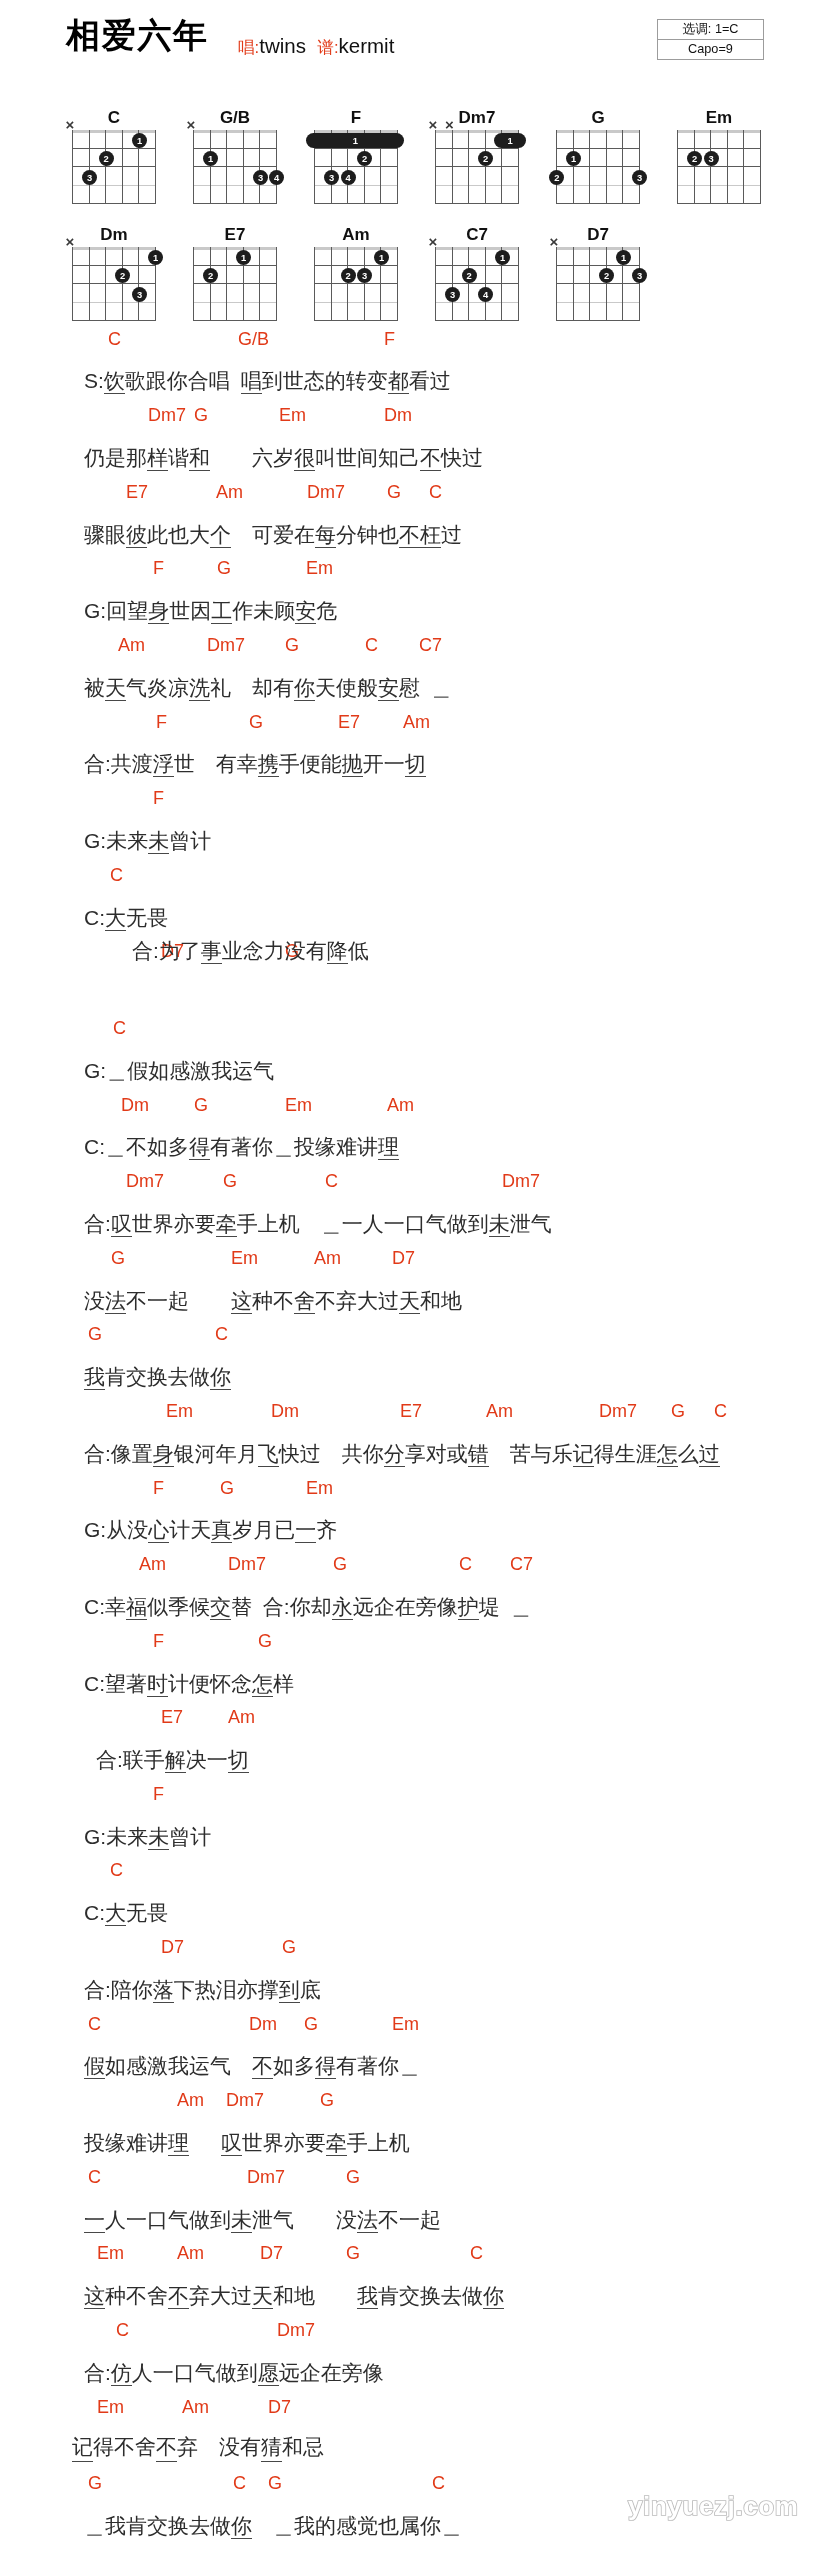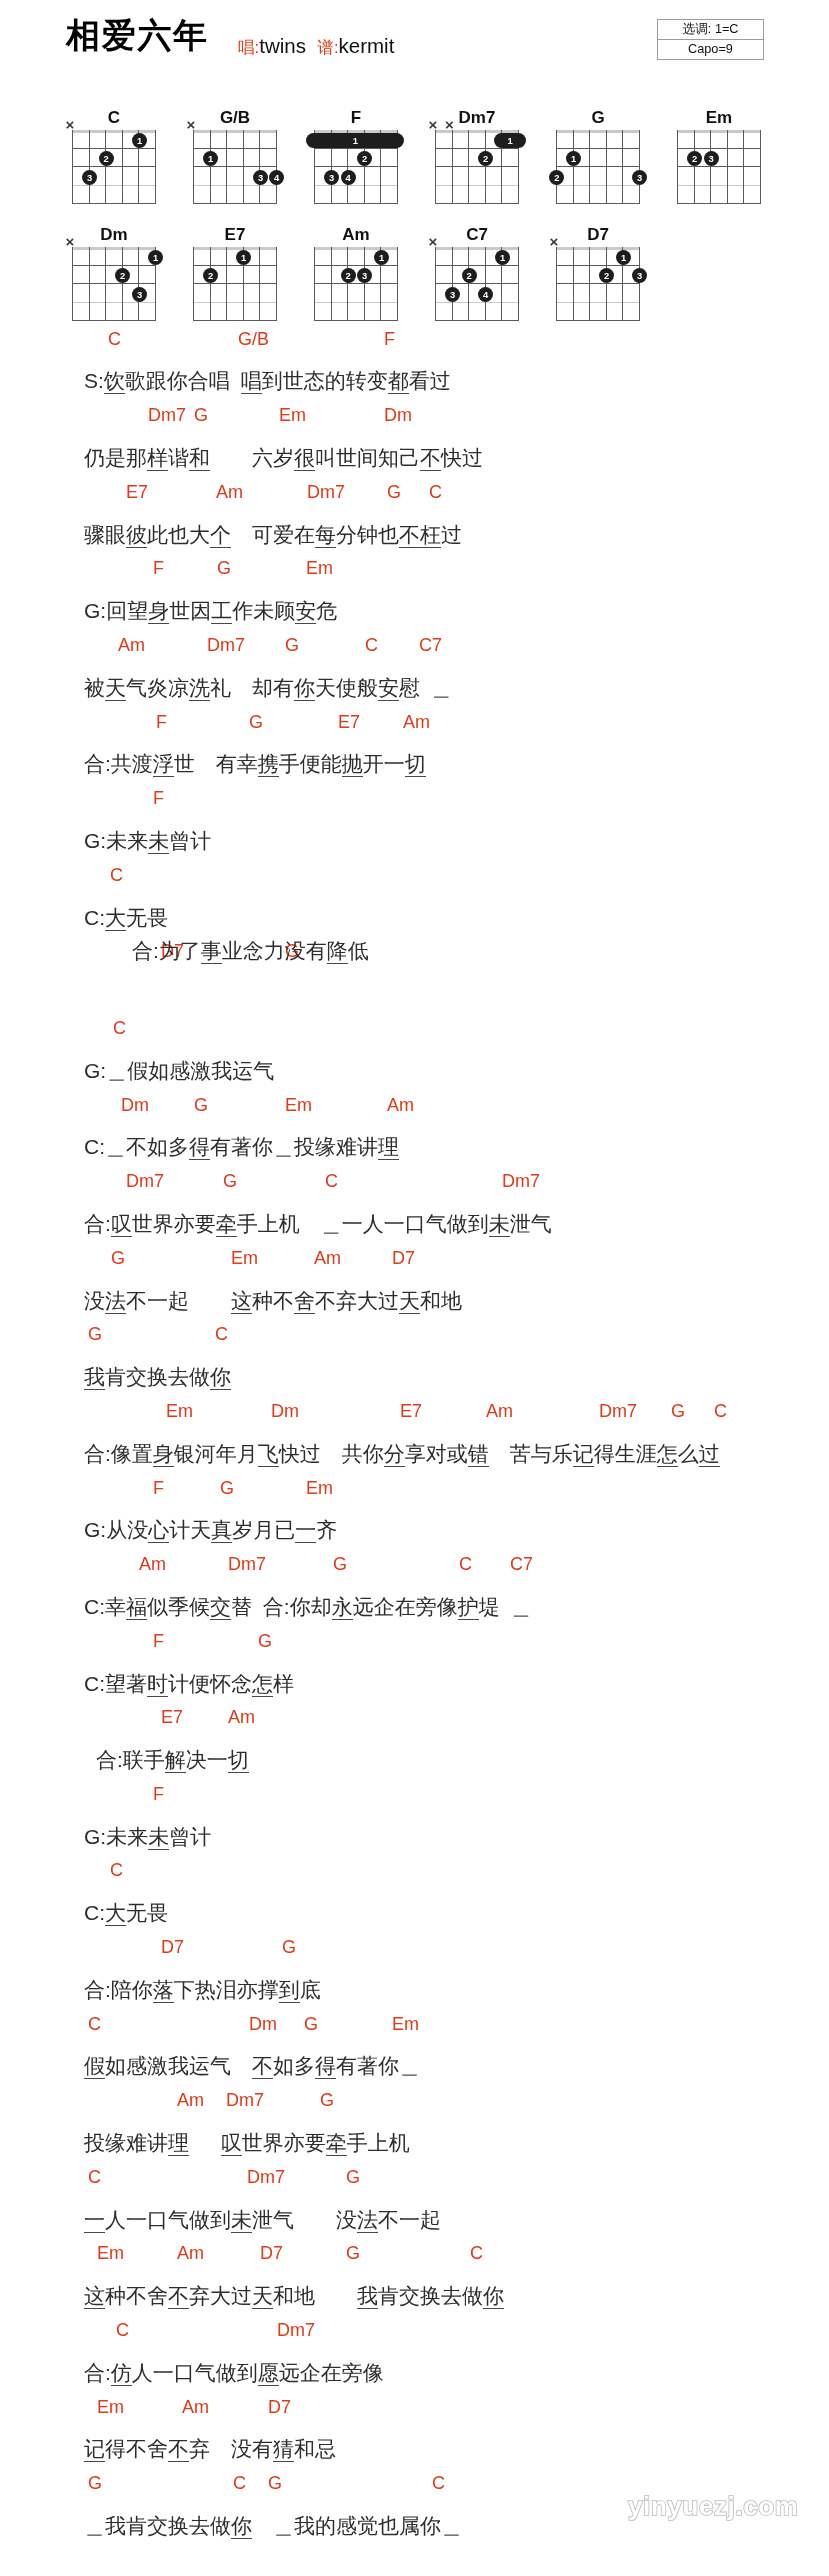--- a/index.html
+++ b/index.html
@@ -428,21 +428,21 @@
       <div class="chord-line" style="top: 2321px;">
         <span class="chord" style="left: 116px;">C</span>
         <span class="chord" style="left: 277px;">Dm7</span>
       </div>
       <div class="lyric-line" style="top: 2361px; left: 84px;"><span>合:</span><span class="useg">仿</span><span>人一口气做到</span><span class="useg">愿</span><span>远企在旁像</span></div>
       <div class="chord-line" style="top: 2398px;">
         <span class="chord" style="left: 97px;">Em</span>
         <span class="chord" style="left: 182px;">Am</span>
         <span class="chord" style="left: 268px;">D7</span>
       </div>
-      <div class="lyric-line" style="top: 2437px; left: 84px;"><span class="useg">记</span><span>得不舍</span><span class="useg">不</span><span>弃</span><span>　</span><span>没有</span><span class="useg">猜</span><span>和忌</span></div>
+      <div class="lyric-line" style="top: 2437px; left: 72px; font-family: Liberation Mono, monospace;"><span class="useg">记</span><span>得不舍</span><span class="useg">不</span><span>弃</span><span>　</span><span>没有</span><span class="useg">猜</span><span>和忌</span></div>
       <div class="chord-line" style="top: 2474px;">
         <span class="chord" style="left: 88px;">G</span>
         <span class="chord" style="left: 233px;">C</span>
         <span class="chord" style="left: 268px;">G</span>
         <span class="chord" style="left: 432px;">C</span>
       </div>
       <div class="lyric-line" style="top: 2514px; left: 84px;"><span>＿</span><span>我肯交换去做</span><span class="useg">你</span><span>　</span><span>＿</span><span>我的感觉也属你</span><span>＿</span></div>
     </div>
 
   <div class="wm">

